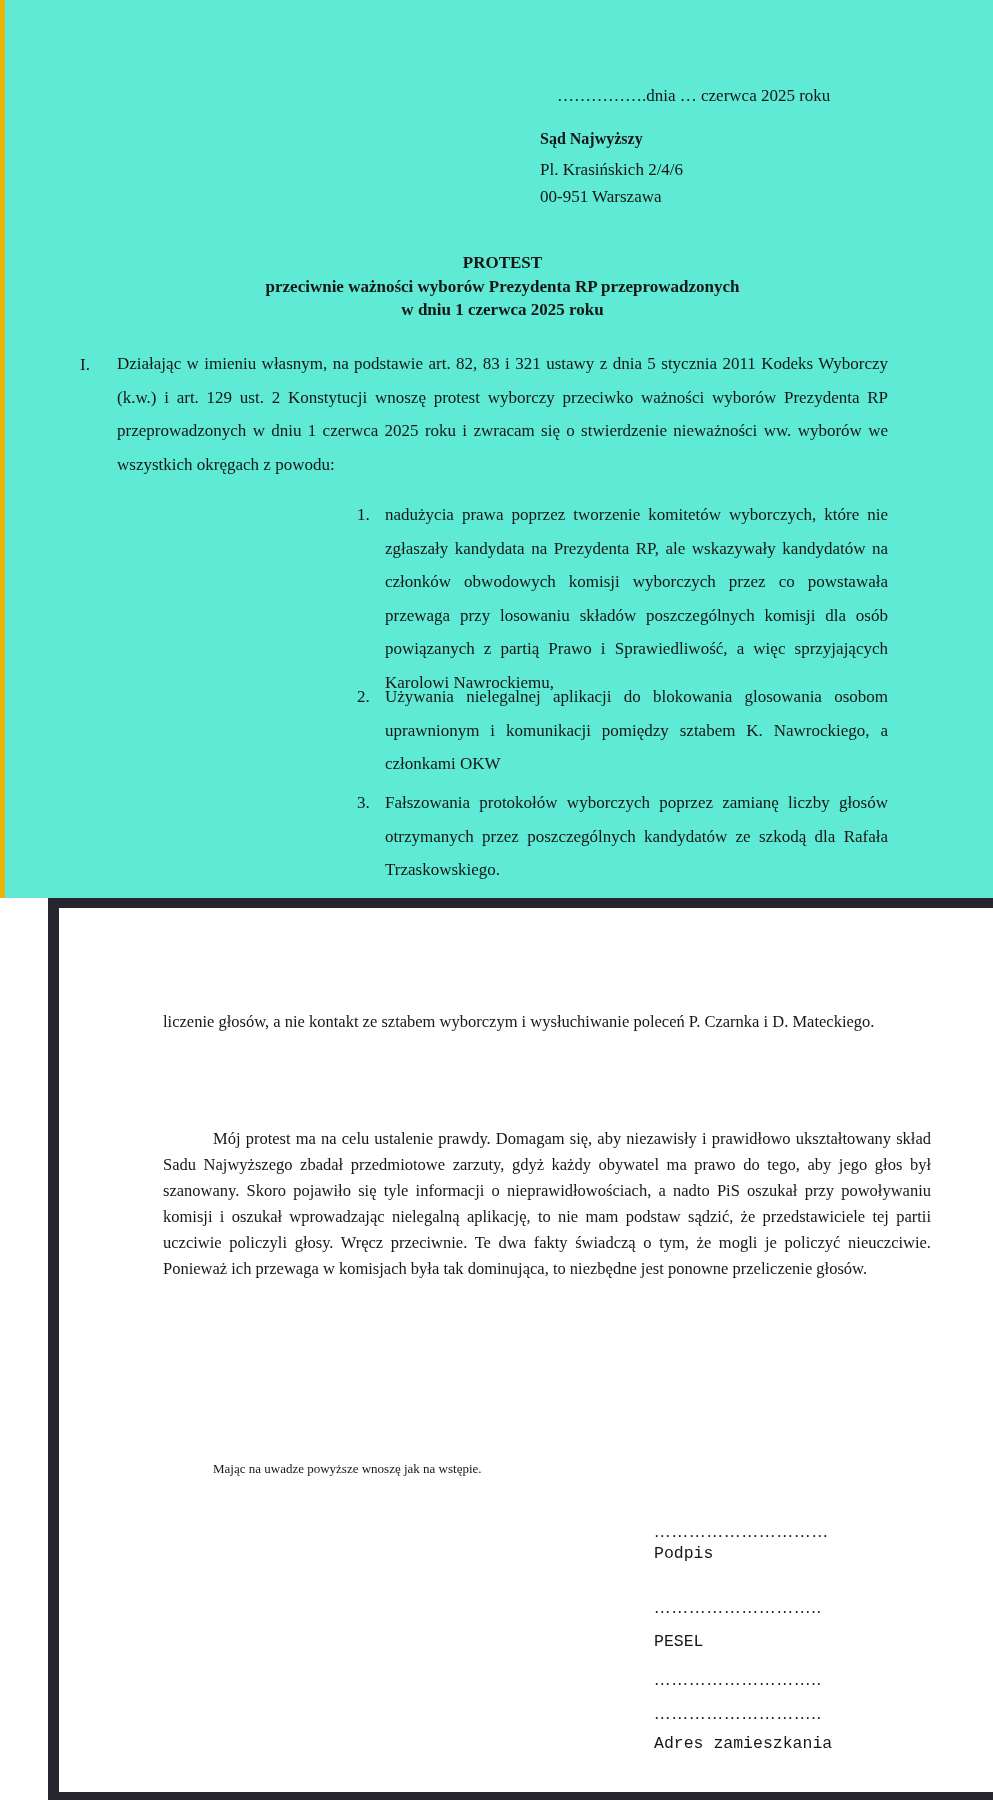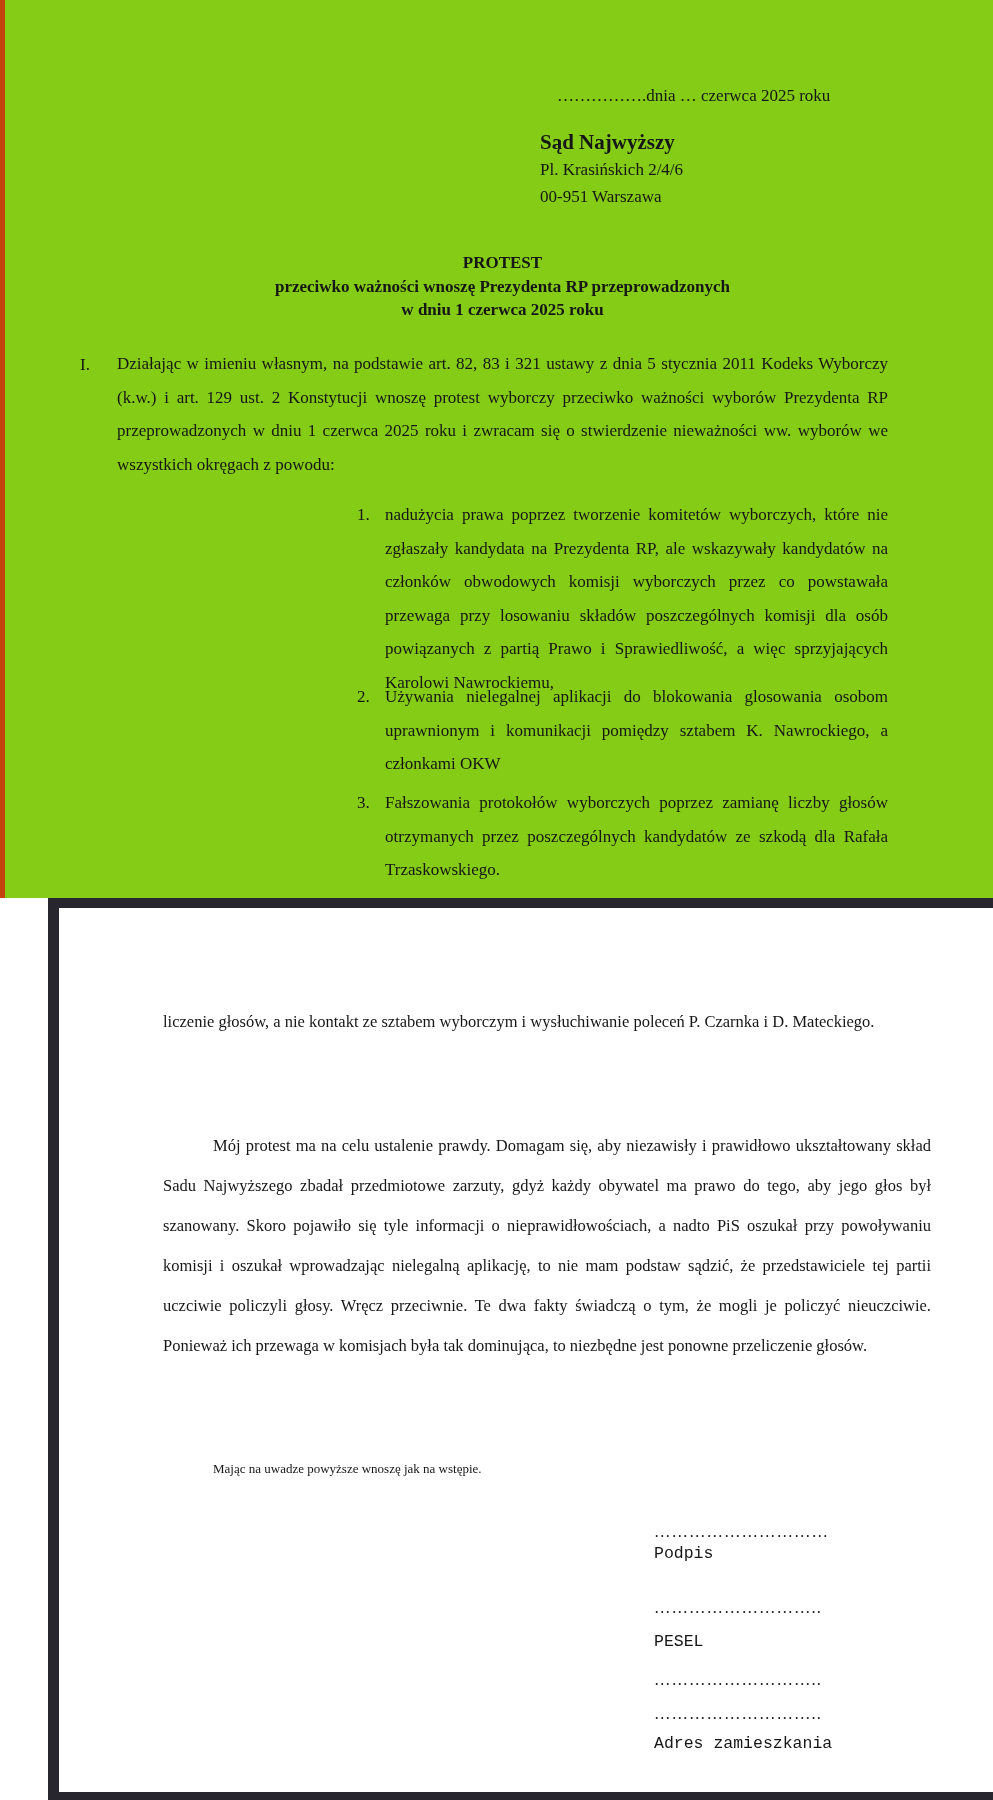--- a/index.html
+++ b/index.html
@@ -4,24 +4,24 @@
 <style>
   html,body{margin:0;padding:0;}
   body{
     width:993px;height:1800px;position:relative;background:#ffffff;
     font-family:"Liberation Serif","DejaVu Serif",serif;color:#161616;
     -webkit-font-smoothing:antialiased;overflow:hidden;
   }
   
   .page1{
     position:absolute;left:0;top:0;width:993px;height:898px;
-    background:#84cc16;border-left:5px solid #c2410c;box-sizing:border-box;
+    background:#5eead4;border-left:5px solid #eab308;box-sizing:border-box;
   }
   .p1-date{position:absolute;left:552px;top:86px;font-size:17px;white-space:nowrap;}
-  .p1-recipient-name{position:absolute;left:535px;top:130px;font-size:21px;font-weight:bold;white-space:nowrap;}
+  .p1-recipient-name{position:absolute;left:535px;top:130px;font-size:16px;font-weight:bold;white-space:nowrap;}
   .p1-addr1{position:absolute;left:535px;top:160px;font-size:17px;white-space:nowrap;}
   .p1-addr2{position:absolute;left:535px;top:187px;font-size:17px;white-space:nowrap;}
   .p1-title{
     position:absolute;left:112px;top:251px;width:771px;text-align:center;
     font-size:17px;font-weight:bold;line-height:23.5px;font-family:Liberation Serif, serif;
   }
   .p1-section-marker{position:absolute;left:75px;top:355px;font-size:17px;}
   .p1-para{
     position:absolute;left:112px;top:347px;width:771px;
     font-size:17px;line-height:33.5px;text-align:justify;
@@ -40,21 +40,21 @@
   .page2-inner{
     position:absolute;left:11px;top:10px;right:8px;bottom:8px;background:#ffffff;
   }
   
   .p2-para1{
     position:absolute;left:104px;top:99px;width:768px;
     font-size:16.5px;line-height:30px;text-align:justify;
   }
   .p2-para2{
     position:absolute;left:104px;top:218px;width:768px;
-    font-size:16.5px;line-height:40px;text-align:justify;text-indent:50px;
+    font-size:16.5px;line-height:26px;text-align:justify;text-indent:50px;
   }
   .p2-closing{position:absolute;left:154px;top:553px;font-size:13px;white-space:nowrap;}
   .signature{position:absolute;left:595px;top:614px;width:200px;font-size:16.5px;}
   .sig-row{position:absolute;left:0;width:200px;}
   .sig-dots{letter-spacing:1px;white-space:nowrap;}
   .sig-label{text-align:left;font-family:Liberation Mono, monospace;}
   .sig-r1{top:0;}
   .sig-r2{top:22px;}
   .sig-r3{top:76px;}
   .sig-r4{top:110px;}
@@ -68,21 +68,21 @@
 <div class="page1">
 
   <div class="p1-date">…………….dnia … czerwca 2025 roku</div>
 
   <div class="p1-recipient-name">Sąd Najwyższy</div>
   <div class="p1-addr1">Pl. Krasińskich 2/4/6</div>
   <div class="p1-addr2">00-951 Warszawa</div>
 
   <div class="p1-title">
     <div>PROTEST</div>
-    <div>przeciwko ważności wnoszę Prezydenta RP przeprowadzonych</div>
+    <div>przeciwnie ważności wyborów Prezydenta RP przeprowadzonych</div>
     <div>w dniu 1 czerwca 2025 roku</div>
   </div>
 
   <div class="p1-section-marker">I.</div>
   <div class="p1-para">Działając w imieniu własnym, na podstawie art. 82, 83 i 321 ustawy z dnia 5 stycznia 2011 Kodeks Wyborczy (k.w.) i art. 129 ust. 2 Konstytucji wnoszę protest wyborczy przeciwko ważności wyborów Prezydenta RP przeprowadzonych w dniu 1 czerwca 2025 roku i zwracam się o stwierdzenie nieważności ww. wyborów we wszystkich okręgach z powodu:</div>
 
   <div class="list-item li-1">
     <span class="num">1.</span>
     <div class="li-text">nadużycia prawa poprzez tworzenie komitetów wyborczych, które nie zgłaszały kandydata na Prezydenta RP, ale wskazywały kandydatów na członków obwodowych komisji wyborczych przez co powstawała przewaga przy losowaniu składów poszczególnych komisji dla osób powiązanych z partią Prawo i Sprawiedliwość, a więc sprzyjających Karolowi Nawrockiemu,</div>
   </div>

